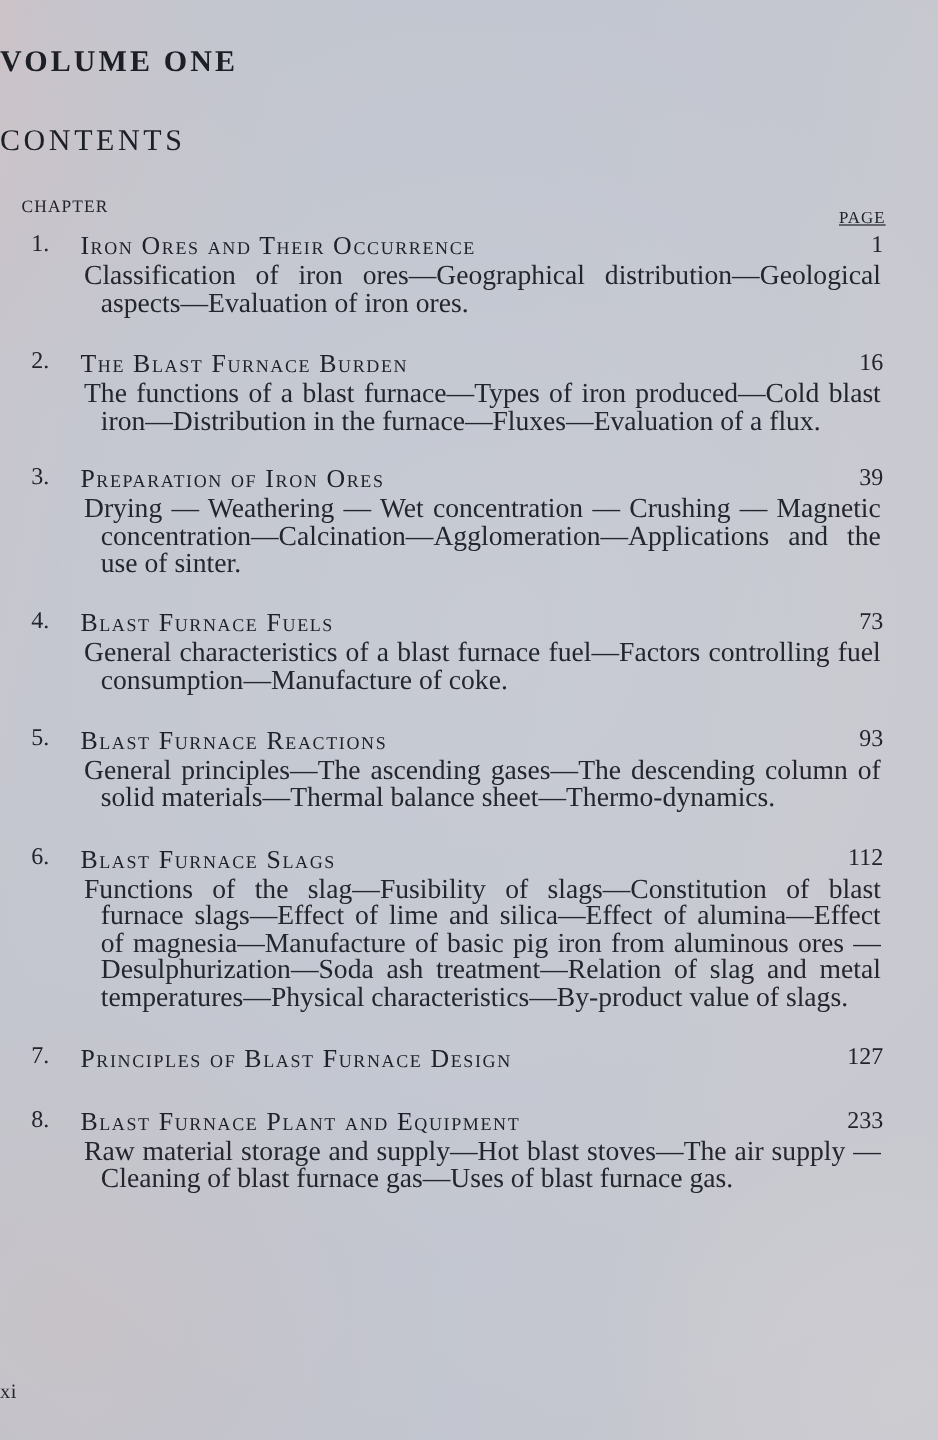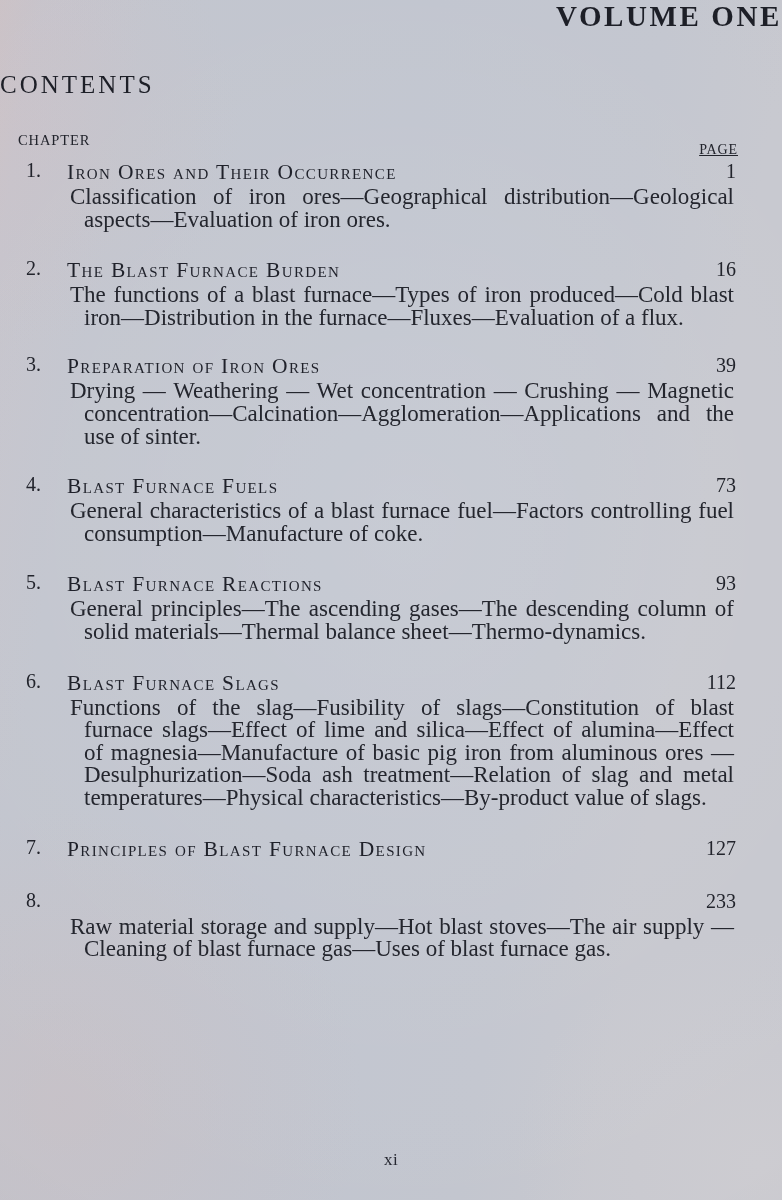--- a/index.html
+++ b/index.html
@@ -37,26 +37,27 @@
     pointer-events: none;
   }
 
   #content {
     position: relative;
     z-index: 2;
   }
 
   
   .vol-title {
-    text-align: right;
+    text-align: left;
     font-weight: bold;
-    font-size: 29px;
+    font-size: 25px;
     letter-spacing: 2.6px;
     font-variant: small-caps;
     margin: 0;
+    padding-top: 38px;
     color: #1d1f27;
   }
   .contents-title {
     text-align: left;
     font-weight: normal;
     font-size: 25px;
     letter-spacing: 3.0px;
     margin: 0;
     padding-top: 38px;
     color: #1d1f27;
@@ -142,21 +143,21 @@
   .entry.e4 { margin-bottom: 26px; }
   .entry.e5 { margin-bottom: 26px; }
   .entry.e6 { margin-bottom: 26px; }
   .entry.e7 { margin-bottom: 27px; }
 
   .folio {
     position: absolute;
     left: 0;
     right: 0;
     top: 1150px;
-    text-align: center;
+    text-align: left;
     font-size: 17px;
     letter-spacing: 0.5px;
     color: #262831;
   }
 </style>
 </head>
 <body>
 
 <div id="page">
   <div id="content">
@@ -229,20 +230,21 @@
         <div class="entry-head">
           <span class="num">7.</span>
           <span class="title">Principles of Blast Furnace Design</span>
           <span class="pageno">127</span>
         </div>
       </div>
 
       <div class="entry e8">
         <div class="entry-head">
           <span class="num">8.</span>
+          <span class="title">Blast Furnace Plant and Equipment</span>
           <span class="pageno">233</span>
         </div>
         <div class="desc">Raw material storage and supply—Hot blast stoves—The air supply —Cleaning of blast furnace gas—Uses of blast furnace gas.</div>
       </div>
 
     </div>
   </div>
 
   <div class="folio">xi</div>
 </div>

